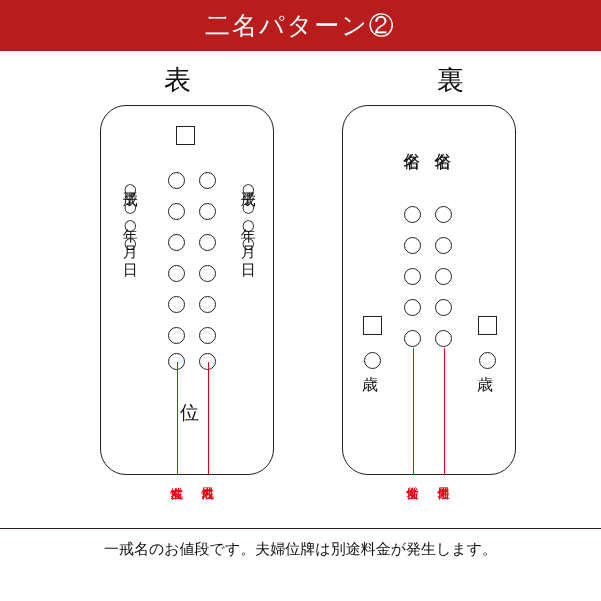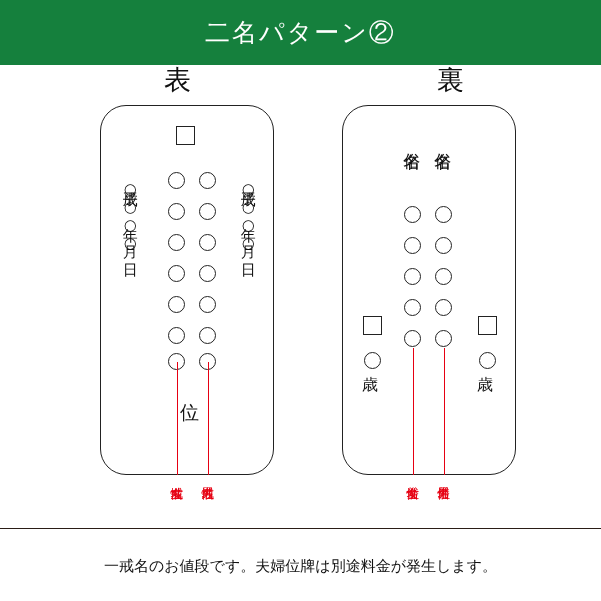--- a/index.html
+++ b/index.html
@@ -9,22 +9,22 @@
     font-family:"Liberation Serif","DejaVu Serif",serif;
     overflow:hidden;
     position:relative;
   }
   #sheet{
     position:absolute;left:0;top:0;width:601px;height:601px;
     background:#ffffff;
   }
   
   .titlebar{
-    position:absolute;left:0;top:0;width:601px;height:65px;
-    background:#15803d;
+    position:absolute;left:0;top:0;width:601px;height:51px;
+    background:#b91c1c;
     display:flex;align-items:center;justify-content:center;
   }
   .titlebar .title{
     color:#ffffff;
     font-size:25px;
     letter-spacing:2px;
     font-family:"DejaVu Serif","Liberation Serif",serif;
   }
   
   .side-label{
@@ -82,21 +82,21 @@
   
   .leader{
     position:absolute;
     width:1px;
     background:#e60012;
   }
   
   .footer{
     position:absolute;left:0;top:528px;width:601px;
     border-top:1px solid #2a1d16;
-    padding-top:26px;
+    padding-top:9px;
     text-align:center;
   }
   .footer div{
     font-size:15px;color:#111;line-height:1.55;
     font-family:"DejaVu Serif","Liberation Serif",serif;
   }
 </style>
 </head>
 <body>
 

